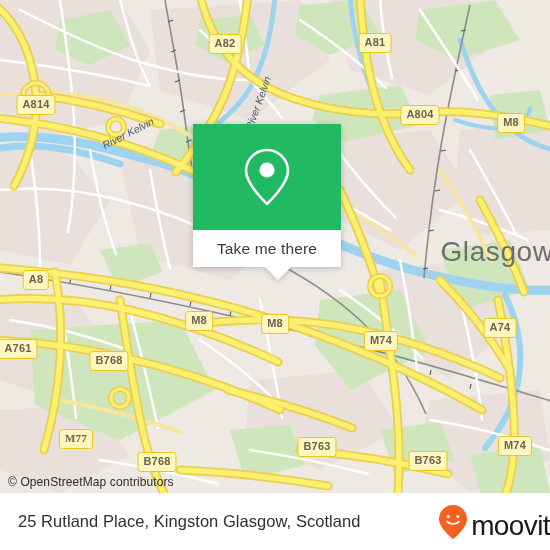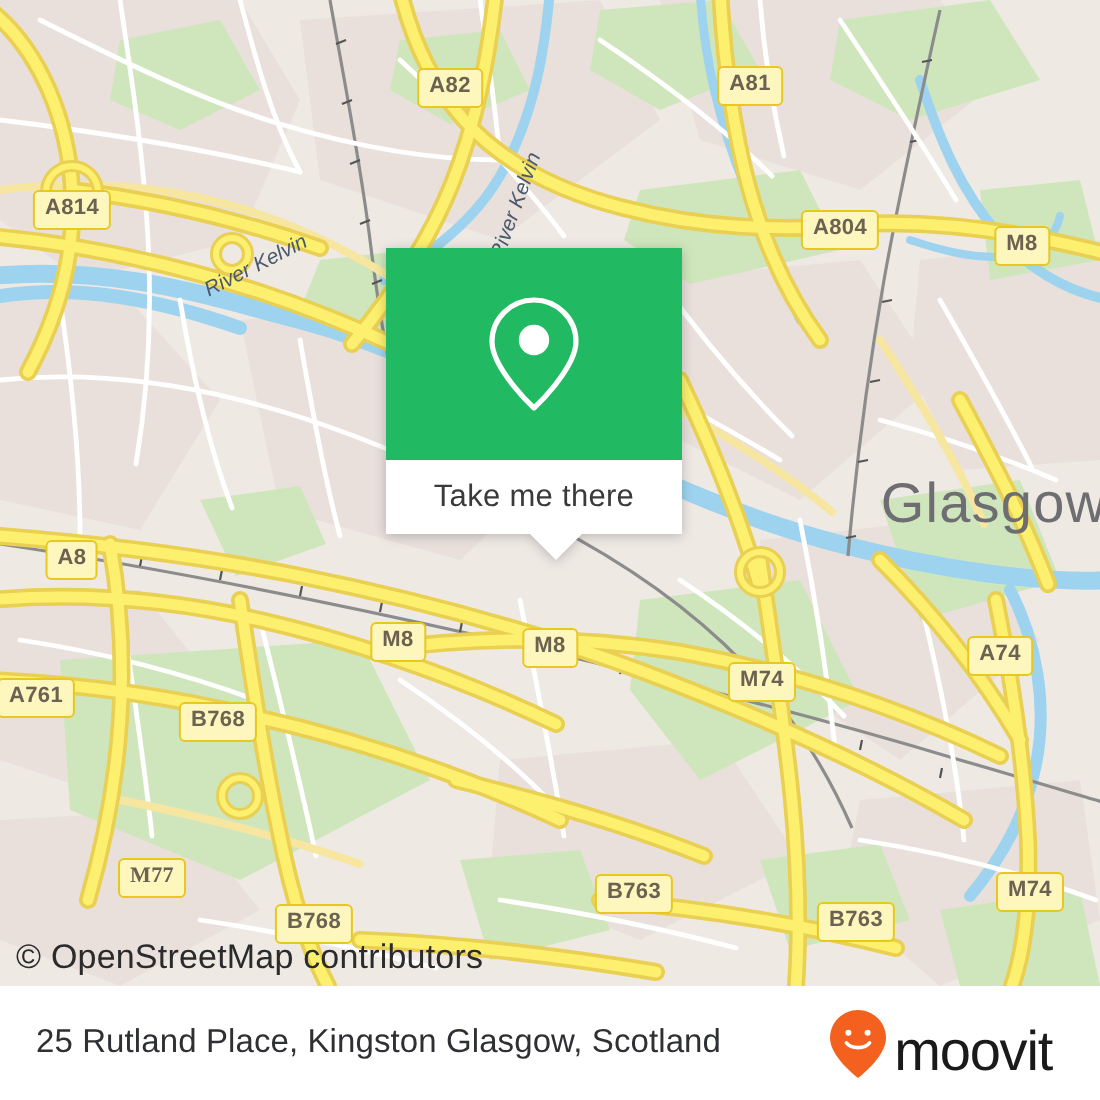--- a/index.html
+++ b/index.html
@@ -72,21 +72,21 @@
     font-style: italic;
     white-space: nowrap;
     transform-origin: 50% 50%;
   }
 
   
   #attribution {
     position: absolute;
     left: 8px;
     bottom: 4px;
-    font-size: 17px;
+    font-size: 12px;
     color: #2b2b2b;
     font-family: "Liberation Sans", sans-serif;
     letter-spacing: .1px;
     white-space: nowrap;
   }
 
   
   #callout {
     position: absolute;
     left: 193px;
@@ -129,21 +129,21 @@
   #footer {
     position: absolute;
     left: 0;
     top: 493px;
     width: 550px;
     height: 57px;
     background: #ffffff;
     display: flex;
     align-items: center;
     box-sizing: border-box;
-    padding: 0 24px 0 18px;
+    padding: 0 0 0 18px;
   }
   #footer-address {
     flex: 1;
     font-size: 16.5px;
     color: #2f3033;
     font-family: "Liberation Sans", sans-serif;
     letter-spacing: .05px;
     white-space: nowrap;
   }
   #brand {

